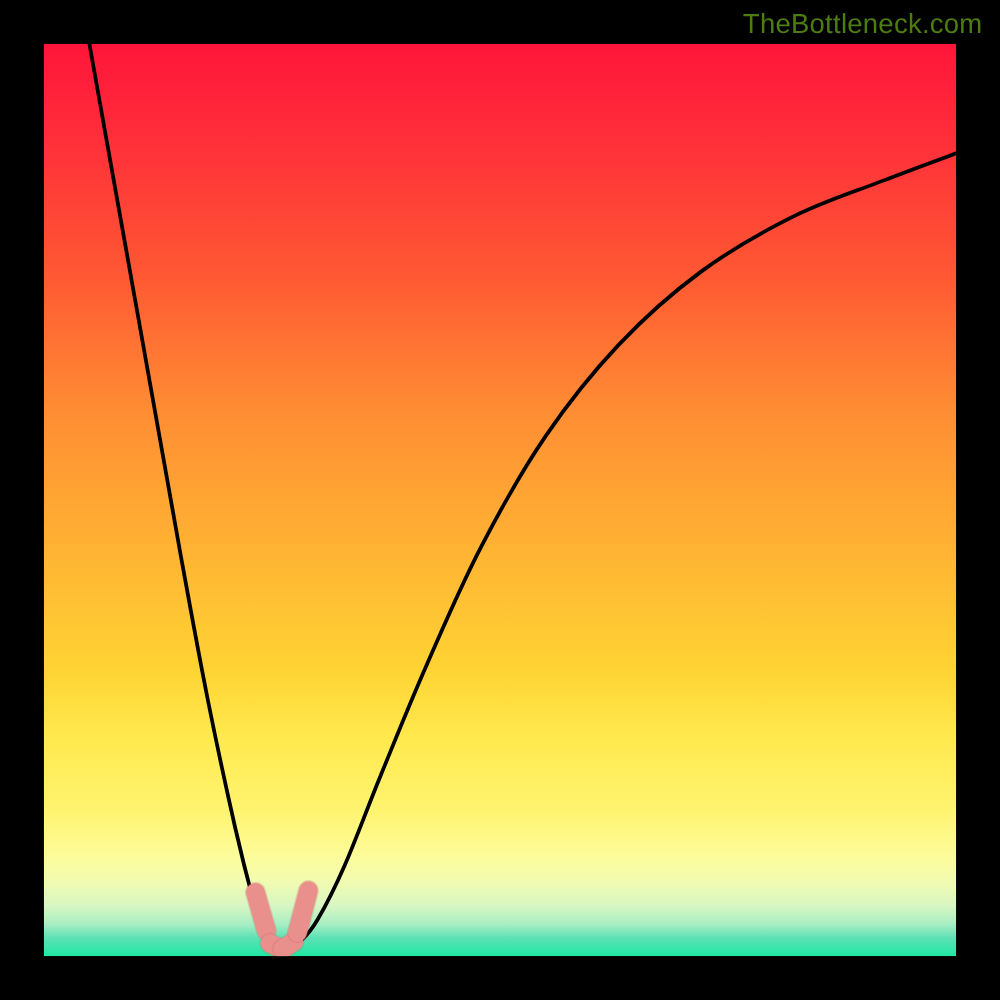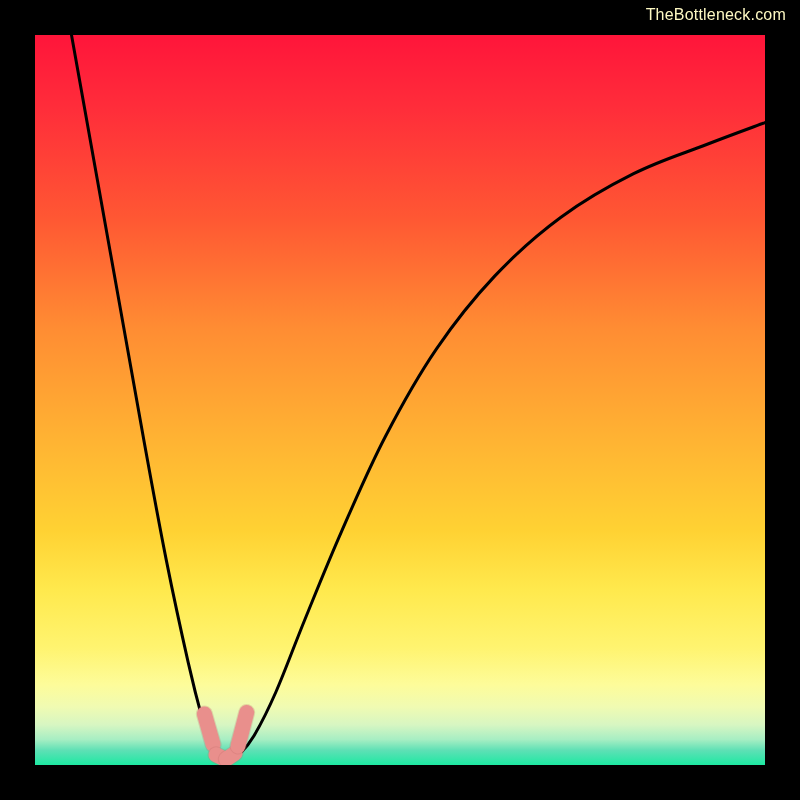--- a/index.html
+++ b/index.html
@@ -55,23 +55,23 @@
     left: 0;
     top: 0;
     width: 730px;
     height: 730px;
   }
   .watermark {
     position: absolute;
     top: 6px;
     right: 14px;
     font-family: Arial, Helvetica, sans-serif;
-    font-size: 16px;
+    font-size: 22px;
     font-weight: 500;
-    color: #fef9c3;
+    color: #4d7c0f;
     letter-spacing: 0.2px;
   }
 </style>
 </head>
 <body>
 <div class="frame">
 
   <div class="plot">
     <div class="gradient"></div>
     <svg class="curve" viewBox="0 0 730 730" preserveAspectRatio="none">

